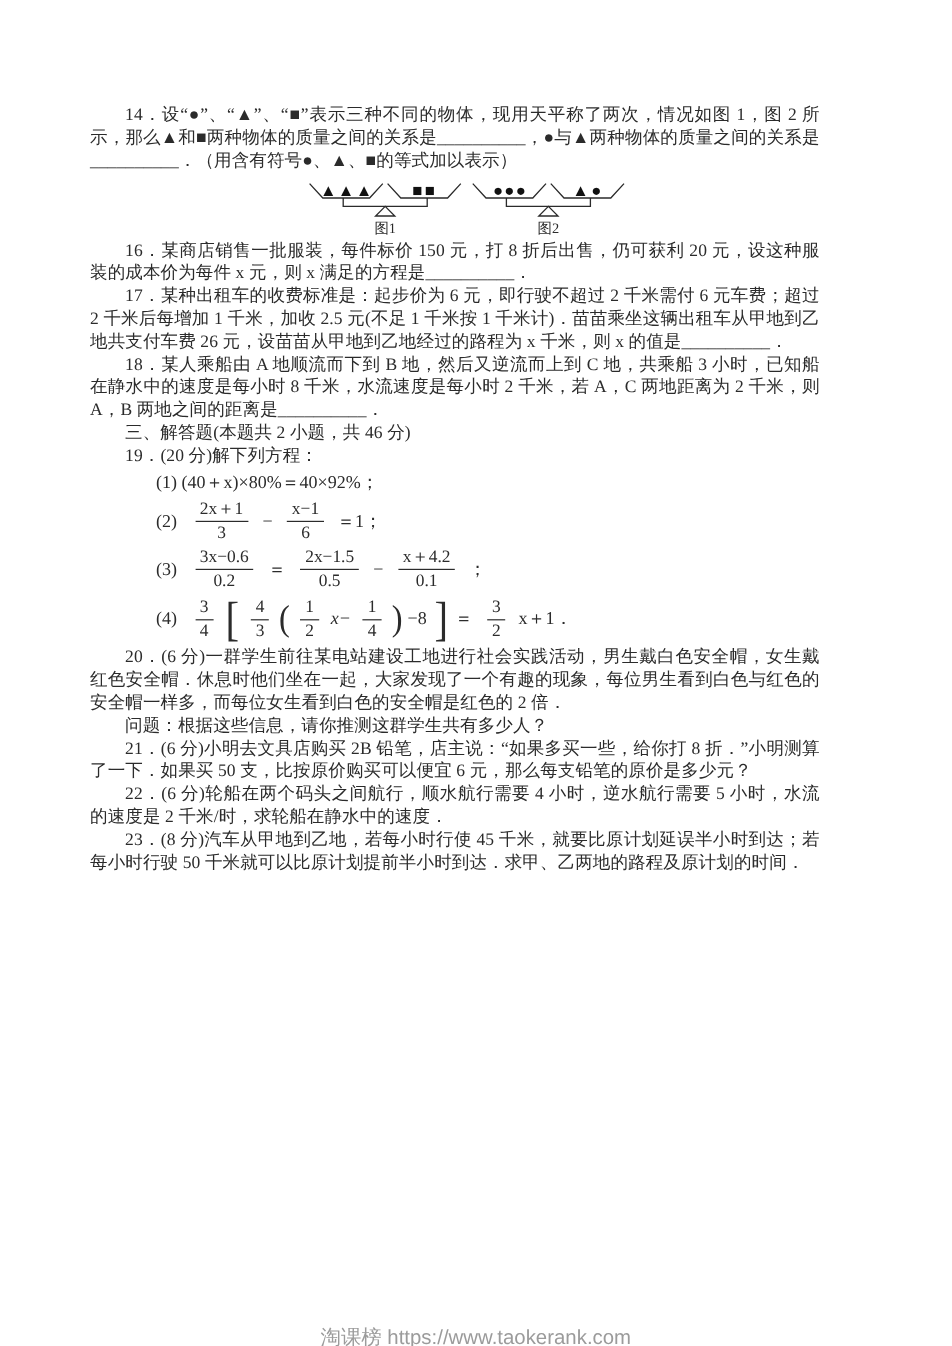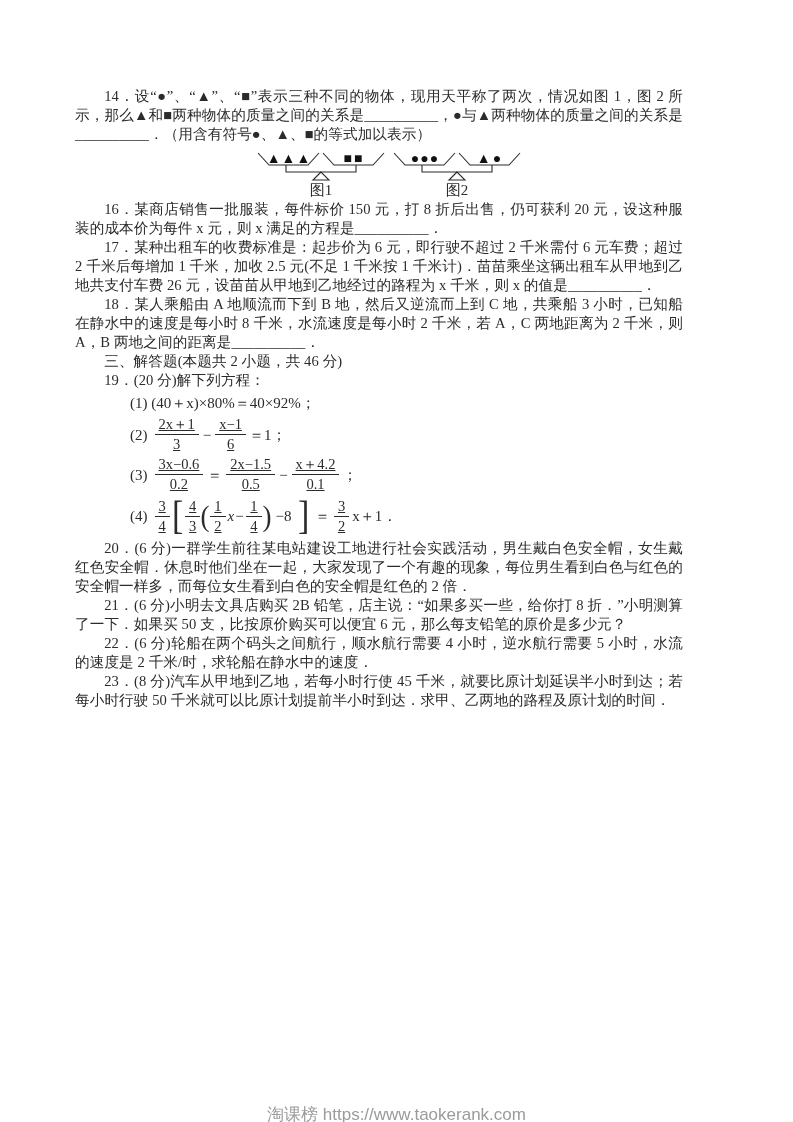--- a/index.html
+++ b/index.html
@@ -26,21 +26,21 @@
   }
   
   .figrow {
     display: flex;
     gap: 4px;
     margin: 5px 0 2px 180px;
   }
   .fig svg { display: block; }
   .figlabel {
     text-align: center;
-    font-size: 15px;
+    font-size: 12px;
     line-height: 16px;
     margin-top: 1px;
   }
   
   .eq {
     display: flex;
     align-items: center;
     margin: 3px 0 3px 55px;
     font-size: 15px;
     line-height: 20px;
@@ -48,22 +48,21 @@
   .eq .lbl { margin-right: 7px; }
   .eq .op  { margin: 0 4px; }
   .eq .tail{ margin-left: 3px; }
   .eq .var { font-style: italic; margin: 0 2px; }
   .frac {
     display: inline-flex;
     flex-direction: column;
     align-items: center;
     font-size: 14.5px;
     line-height: 17px;
-    margin: 0 0;
-    text-decoration: underline;
+    margin: 0 8px;
   }
   .frac .num { border-bottom: 1px solid #2b2b2b; padding: 0 4px 1px; }
   .frac .den { padding-top: 1px; }
   .bigbr {
     font-size: 40px;
     font-weight: 300;
     line-height: 40px;
     transform: scaleX(0.85);
     margin: 0 1px;
   }
@@ -185,20 +184,21 @@
     <span class="bigbr">]</span>
     <span class="op">＝</span>
     <span class="frac">
         <span class="num">3</span>
         <span class="den">2</span>
       </span>
     <span class="tail">x＋1．</span>
   </div>
 
   <p class="p">20．(6 分)一群学生前往某电站建设工地进行社会实践活动，男生戴白色安全帽，女生戴红色安全帽．休息时他们坐在一起，大家发现了一个有趣的现象，每位男生看到白色与红色的安全帽一样多，而每位女生看到白色的安全帽是红色的 2 倍．</p>
+  <p class="p">问题：根据这些信息，请你推测这群学生共有多少人？</p>
   <p class="p">21．(6 分)小明去文具店购买 2B 铅笔，店主说：“如果多买一些，给你打 8 折．”小明测算了一下．如果买 50 支，比按原价购买可以便宜 6 元，那么每支铅笔的原价是多少元？</p>
   <p class="p">22．(6 分)轮船在两个码头之间航行，顺水航行需要 4 小时，逆水航行需要 5 小时，水流的速度是 2 千米/时，求轮船在静水中的速度．</p>
   <p class="p">23．(8 分)汽车从甲地到乙地，若每小时行使 45 千米，就要比原计划延误半小时到达；若每小时行驶 50 千米就可以比原计划提前半小时到达．求甲、乙两地的路程及原计划的时间．</p>
 
 </div>
 
 <div class="footer">
   <span>淘课榜 https://www.taokerank.com</span>
 </div>
 

